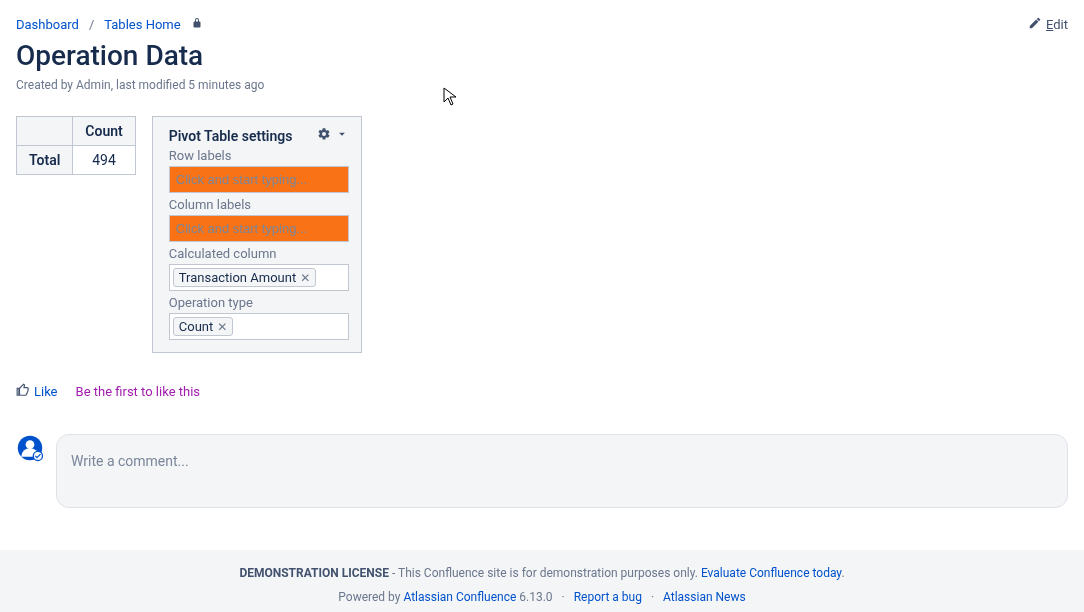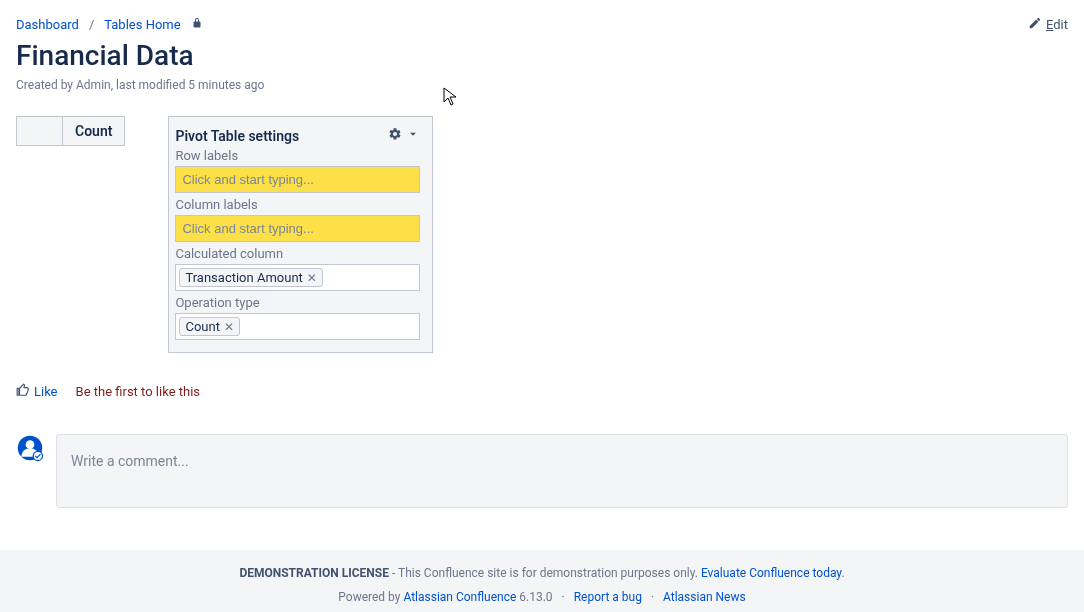--- a/index.html
+++ b/index.html
@@ -16,47 +16,47 @@
     .breadcrumbs a { color: #0052cc; text-decoration: none; }
     .breadcrumb-sep { color: #6b778c; }
     .lock-icon svg { width: 12px; height: 12px; fill: #42526e; }
     .edit-link { display: flex; align-items: center; gap: 4px; color: #42526e; text-decoration: none; font-size: 13px; }
     .edit-link .underline { text-decoration: underline; text-decoration-style: solid; }
     .edit-link svg { width: 14px; height: 14px; fill: #42526e; }
     
     .page-title { font-size: 28px; font-weight: 500; color: #172b4d; padding: 6px 16px 0 16px; }
     .byline { font-size: 12px; color: #6b778c; padding: 6px 34px 0 16px; }
     
-    .content-row { display: flex; gap: 43px; padding: 24px 16px 0 16px; align-items: flex-start; }
+    .content-row { display: flex; gap: 16px; padding: 24px 16px 0 16px; align-items: flex-start; }
     
     table.result-table { border-collapse: collapse; }
     table.result-table th, table.result-table td {
       border: 1px solid #c1c7d0;
       padding: 6px 12px;
       font-size: 14px;
       text-align: center;
     }
     table.result-table th { background: #f4f5f7; font-weight: 600; }
     table.result-table .empty-th { background: #f4f5f7; width: 46px; }
     
     .pivot-panel {
       background: #f4f5f7;
       border: 1px solid #c1c7d0;
-      padding: 10px 12px 12px 6px;
-      width: 265px;
+      padding: 10px 12px 12px 16px;
+      width: 210px;
     }
     .pivot-header { display: flex; justify-content: space-between; align-items: center; margin-bottom: 2px; }
     .pivot-title { font-weight: 600; font-size: 14px; color: #172b4d; }
     .pivot-actions { display: flex; gap: 4px; align-items: center; }
     .pivot-actions svg { width: 14px; height: 14px; fill: #42526e; }
     .field-label { font-size: 13px; color: #6b778c; margin-top: 4px; }
     .text-input {
       width: 100%;
       border: 1px solid #c1c7d0;
-      background: #fde047;
+      background: #f97316;
       padding: 4px 6px;
       font-size: 13px;
       color: #172b4d;
       margin-top: 3px;
       height: 27px;
     }
     .text-input::placeholder { color: #7a869a; }
     .tag-container {
       width: 100%;
       border: 1px solid #c1c7d0;
@@ -77,29 +77,29 @@
       border-radius: 3px;
       padding: 1px 5px;
       font-size: 13px;
       color: #172b4d;
     }
     .tag-remove { color: #6b778c; font-size: 12px; line-height: 1; cursor: pointer; }
     
     .like-row { display: flex; align-items: center; gap: 18px; padding: 30px 16px 0 16px; font-size: 13px; }
     .like-btn { display: inline-flex; align-items: center; gap: 4px; color: #0052cc; text-decoration: none; }
     .like-btn svg { width: 14px; height: 14px; fill: none; stroke: #42526e; stroke-width: 2; }
-    .like-hint { color: #7f1d1d; }
+    .like-hint { color: #a21caf; }
     
     .comment-row { display: flex; gap: 12px; padding: 34px 16px 0 16px; align-items: flex-start; }
     .avatar svg { width: 28px; height: 28px; }
     .comment-box {
       flex: 1;
       background: #f4f5f7;
       border: 1px solid #dfe1e6;
-      border-radius: 3px;
+      border-radius: 13px;
       padding: 18px 14px 38px 14px;
       color: #7a869a;
       font-size: 14px;
     }
     
     .footer {
       position: absolute;
       bottom: 0;
       left: 0;
       right: 0;
@@ -136,29 +136,33 @@
     <a href="#" class="edit-link">
       <span>
         <svg viewBox="0 0 24 24">
             <path d="M3 17.25V21h3.75L17.81 9.94l-3.75-3.75L3 17.25zM20.71 7.04a1 1 0 0 0 0-1.41l-2.34-2.34a1 1 0 0 0-1.41 0l-1.83 1.83 3.75 3.75 1.83-1.83z"></path>
           </svg>
       </span>
       <span><span class="underline">E</span>dit</span>
     </a>
   </div>
 
-  <h1 class="page-title">Financial Data</h1>
+  <h1 class="page-title">Operation Data</h1>
   <div class="byline">Created by Admin, last modified 5 minutes ago</div>
 
   <div class="content-row">
     <table class="result-table">
       <tbody>
           <tr>
         <th class="empty-th"></th>
         <th>Count</th>
+      </tr>
+      <tr>
+        <th>Total</th>
+        <td>494</td>
       </tr>
     </tbody>
       </table>
 
     <div class="pivot-panel">
       <div class="pivot-header">
         <div class="pivot-title">Pivot Table settings</div>
         <div class="pivot-actions">
           <span>
             <svg viewBox="0 0 24 24">

